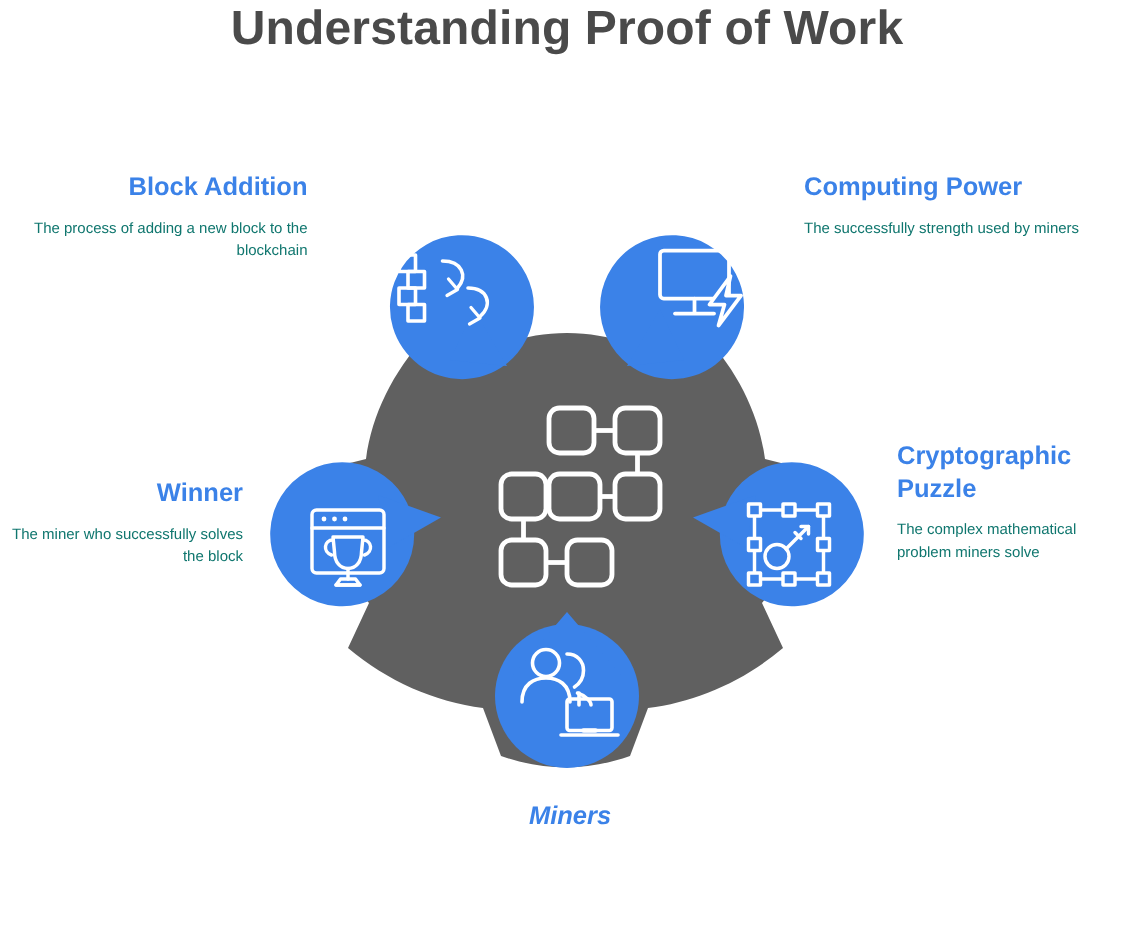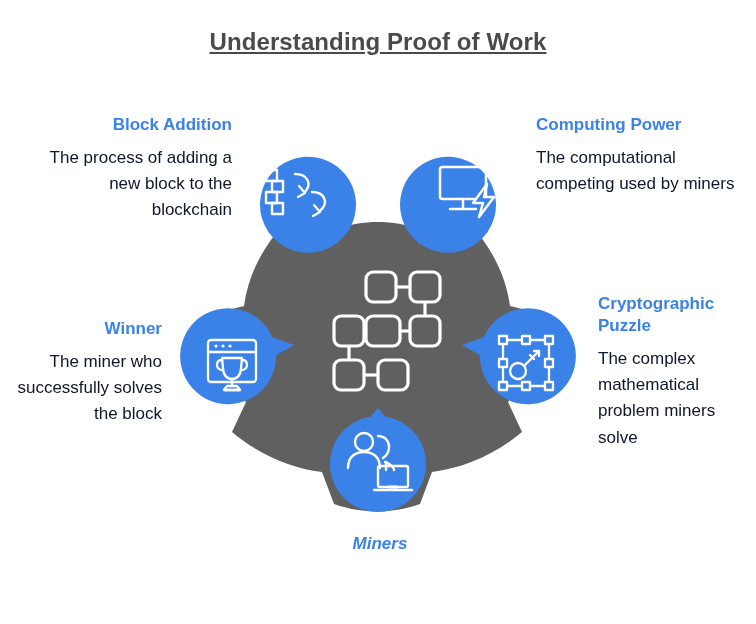--- a/index.html
+++ b/index.html
@@ -12,29 +12,28 @@
     width: 756px;
     height: 624px;
     position: relative;
     overflow: hidden;
     font-family: "Liberation Sans", sans-serif;
     -webkit-font-smoothing: antialiased;
   }
 
   #page-title {
     position: absolute;
-    top: 28px;
+    top: 0;
     left: 0;
     width: 756px;
     text-align: center;
-    font-size: 24px;
+    font-size: 32px;
     font-weight: bold;
     color: #4a4a4a;
     letter-spacing: 0.1px;
-    text-decoration: underline;
   }
 
   #diagram {
     position: absolute;
     top: 0;
     left: 0;
     width: 756px;
     height: 624px;
   }
 
@@ -42,32 +41,32 @@
     position: absolute;
   }
   .label-heading {
     font-size: 17px;
     font-weight: bold;
     color: #3b82e8;
     line-height: 1.28;
     margin: 0 0 9px 0;
   }
   .label-desc {
-    font-size: 17px;
-    color: #0f172a;
+    font-size: 10px;
+    color: #0f766e;
     line-height: 1.55;
     margin: 0;
   }
 
   .align-right { text-align: right; }
   .align-left  { text-align: left; }
   .align-center{ text-align: center; }
 
   
-  #label-block-addition      { left: 32px;  top: 114px; width: 200px; }
+  #label-block-addition      { left: 5px;  top: 114px; width: 200px; }
   #label-computing-power     { left: 536px; top: 114px; width: 214px; }
   #label-cryptographic-puzzle{ left: 598px; top: 293px; width: 156px; }
   #label-winner              { left: 2px;   top: 318px; width: 160px; }
   #label-miners              { left: 278px; top: 533px; width: 204px; font-style: italic; }
 </style>
 </head>
 <body>
 
 <div id="page-title">Understanding Proof of Work</div>
 
@@ -201,21 +200,21 @@
   </g>
 </svg>
 
 <div class="label-block align-right" id="label-block-addition">
   <p class="label-heading">Block Addition</p>
   <p class="label-desc">The process of adding a new block to the blockchain</p>
 </div>
 
 <div class="label-block align-left" id="label-computing-power">
   <p class="label-heading">Computing Power</p>
-  <p class="label-desc">The computational competing used by miners</p>
+  <p class="label-desc">The successfully strength used by miners</p>
 </div>
 
 <div class="label-block align-left" id="label-cryptographic-puzzle">
   <p class="label-heading">Cryptographic Puzzle</p>
   <p class="label-desc">The complex mathematical problem miners solve</p>
 </div>
 
 <div class="label-block align-right" id="label-winner">
   <p class="label-heading">Winner</p>
   <p class="label-desc">The miner who successfully solves the block</p>

